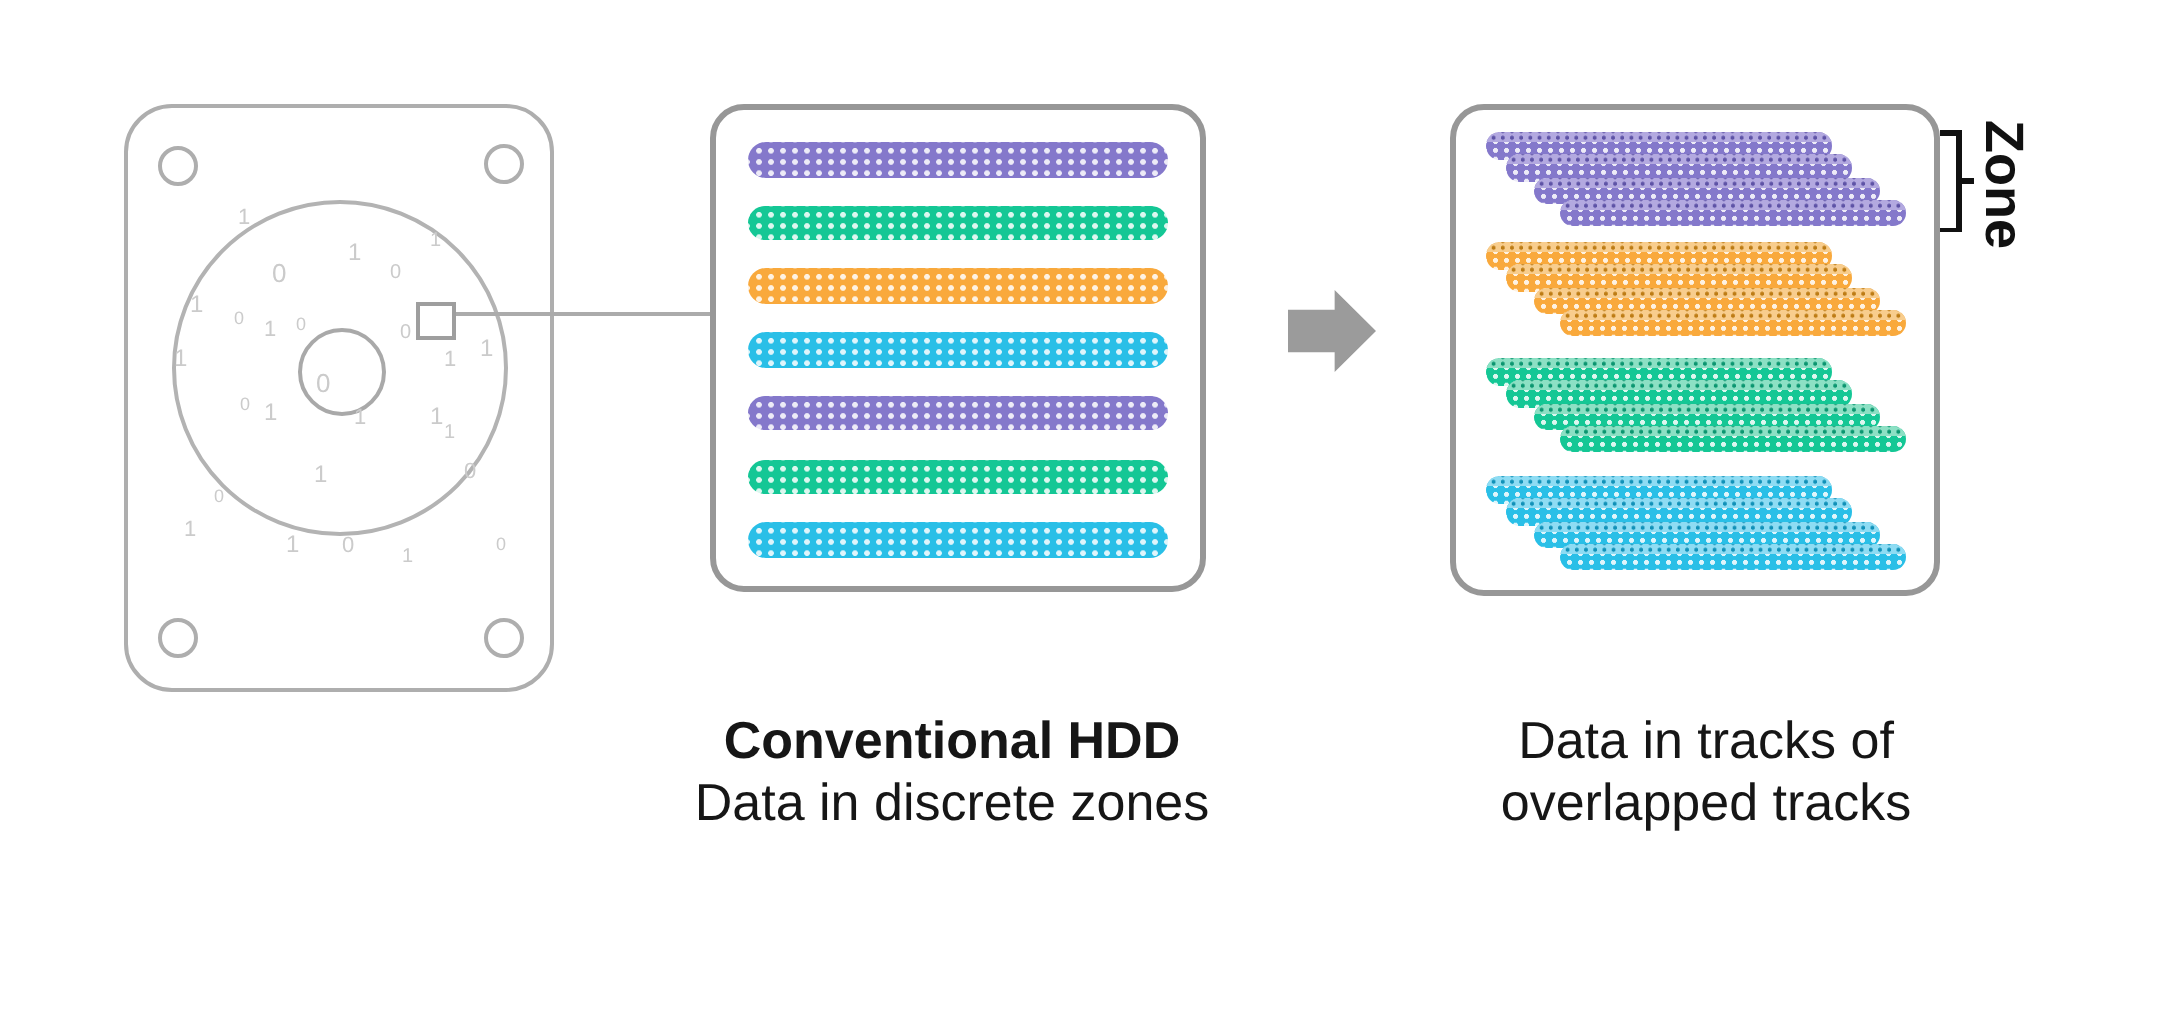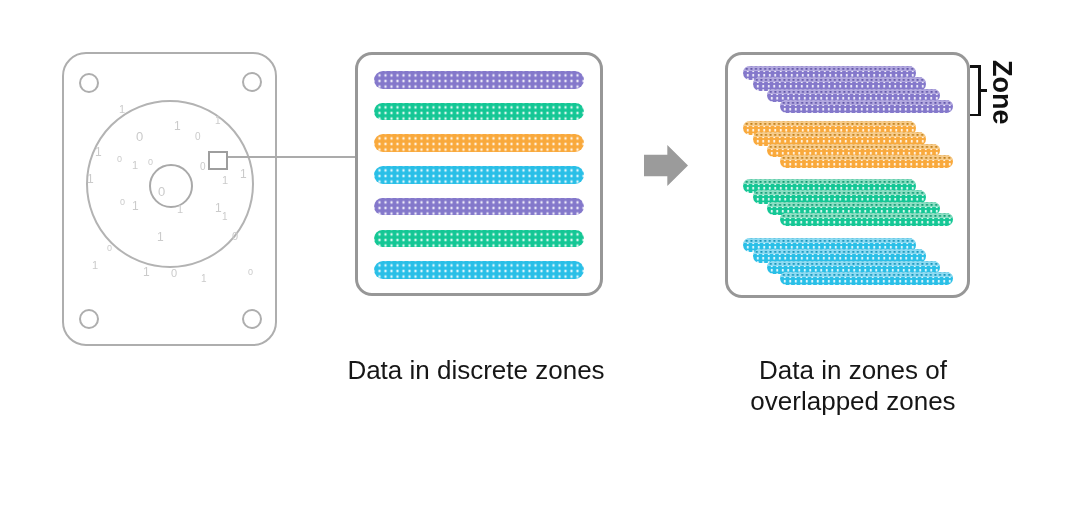--- a/index.html
+++ b/index.html
@@ -171,20 +171,21 @@
 
   <div>
     <div class="bracket-part" style="left:978px;top:65px;width:2.5px;height:51px;"></div>
     <div class="bracket-part" style="left:970px;top:65px;width:10px;height:2.5px;"></div>
     <div class="bracket-part" style="left:970px;top:113.5px;width:10px;height:2.5px;"></div>
     <div class="bracket-part" style="left:980px;top:89px;width:7px;height:2.5px;"></div>
   </div>
   <div id="zone-label">Zone</div>
 
   <div class="caption" id="conv-caption">
+    <div class="t">Conventional HDD</div>
     <div>Data in discrete zones</div>
   </div>
   <div class="caption" id="smr-caption">
-    <div>Data in zones of</div>
-    <div>overlapped zones</div>
+    <div>Data in tracks of</div>
+    <div>overlapped tracks</div>
   </div>
 
 </div>
 
 </body></html>

